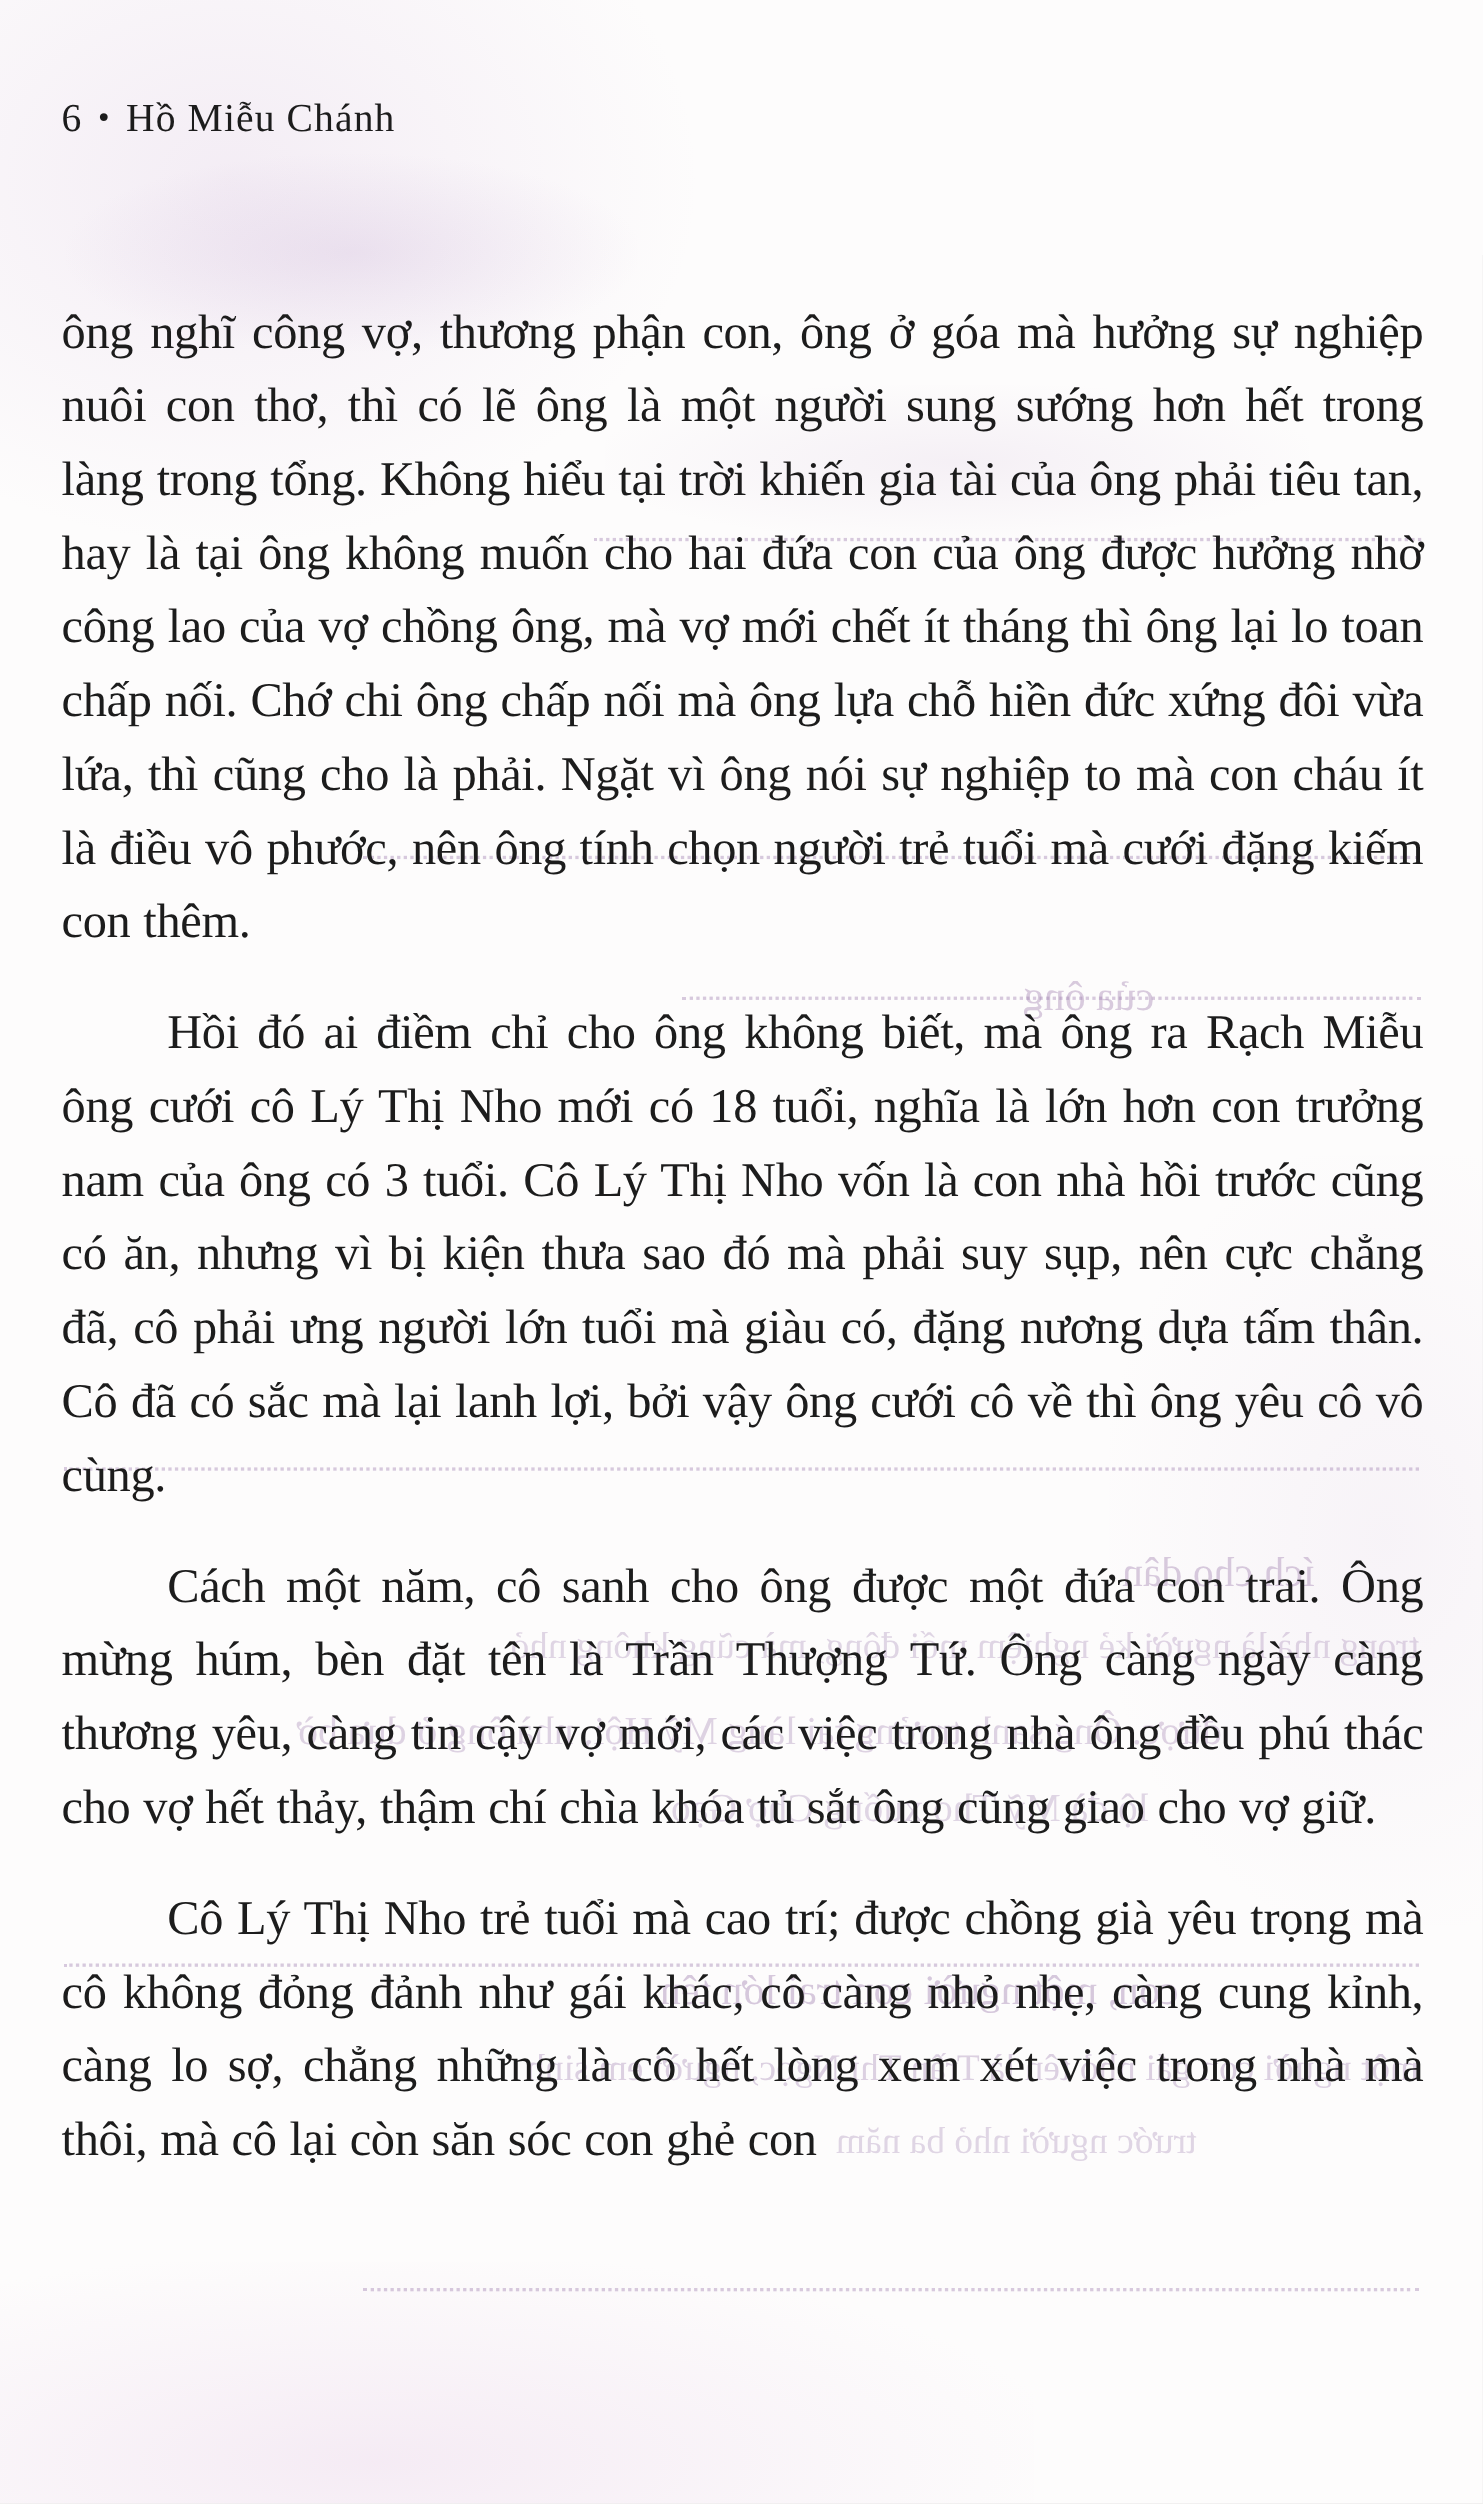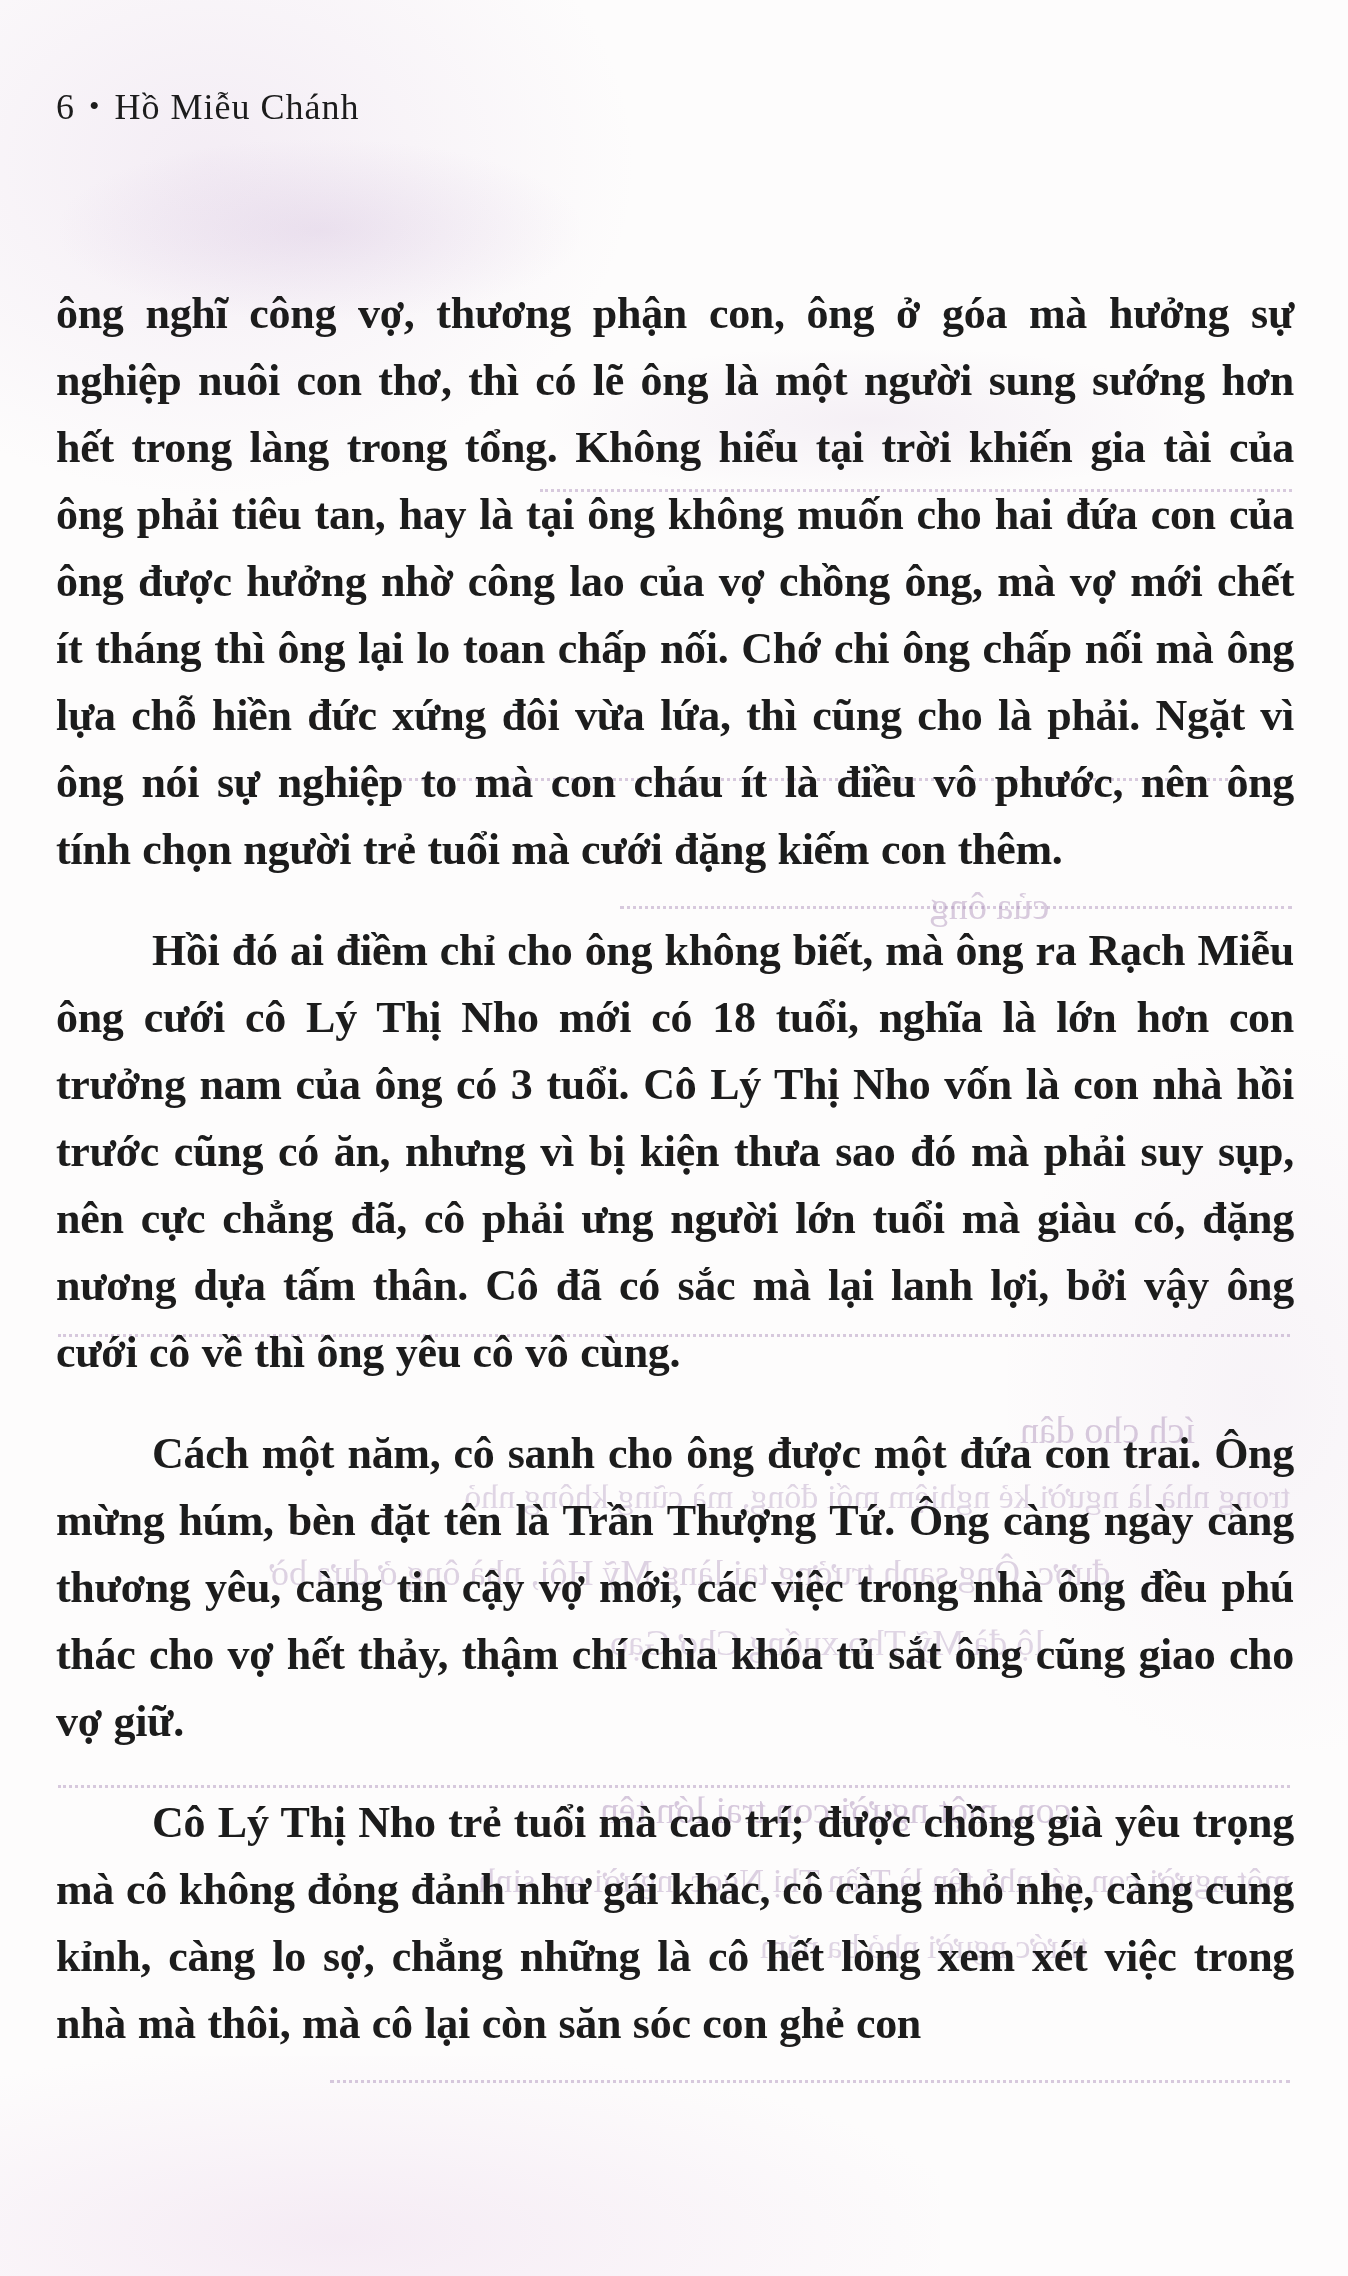--- a/index.html
+++ b/index.html
@@ -35,24 +35,23 @@
     top: 86px;
     left: 56px;
     font-size: 36px;
     letter-spacing: 1px;
     white-space: nowrap;
   }
   header.page-header .sep { margin: 0 14px; font-size: 30px; vertical-align: 3px; }
 
   main.body-text {
     position: absolute;
-    top: 280px;
+    top: 268px;
     left: 56px;
     width: 1238px;
-    font-weight: bold;
   }
   .para {
     margin: 0 0 34px 0;
     font-size: 44px;
     line-height: 67px;
     text-align: justify;
     text-justify: inter-word;
     letter-spacing: -0.3px;
     word-spacing: 1px;
   }

